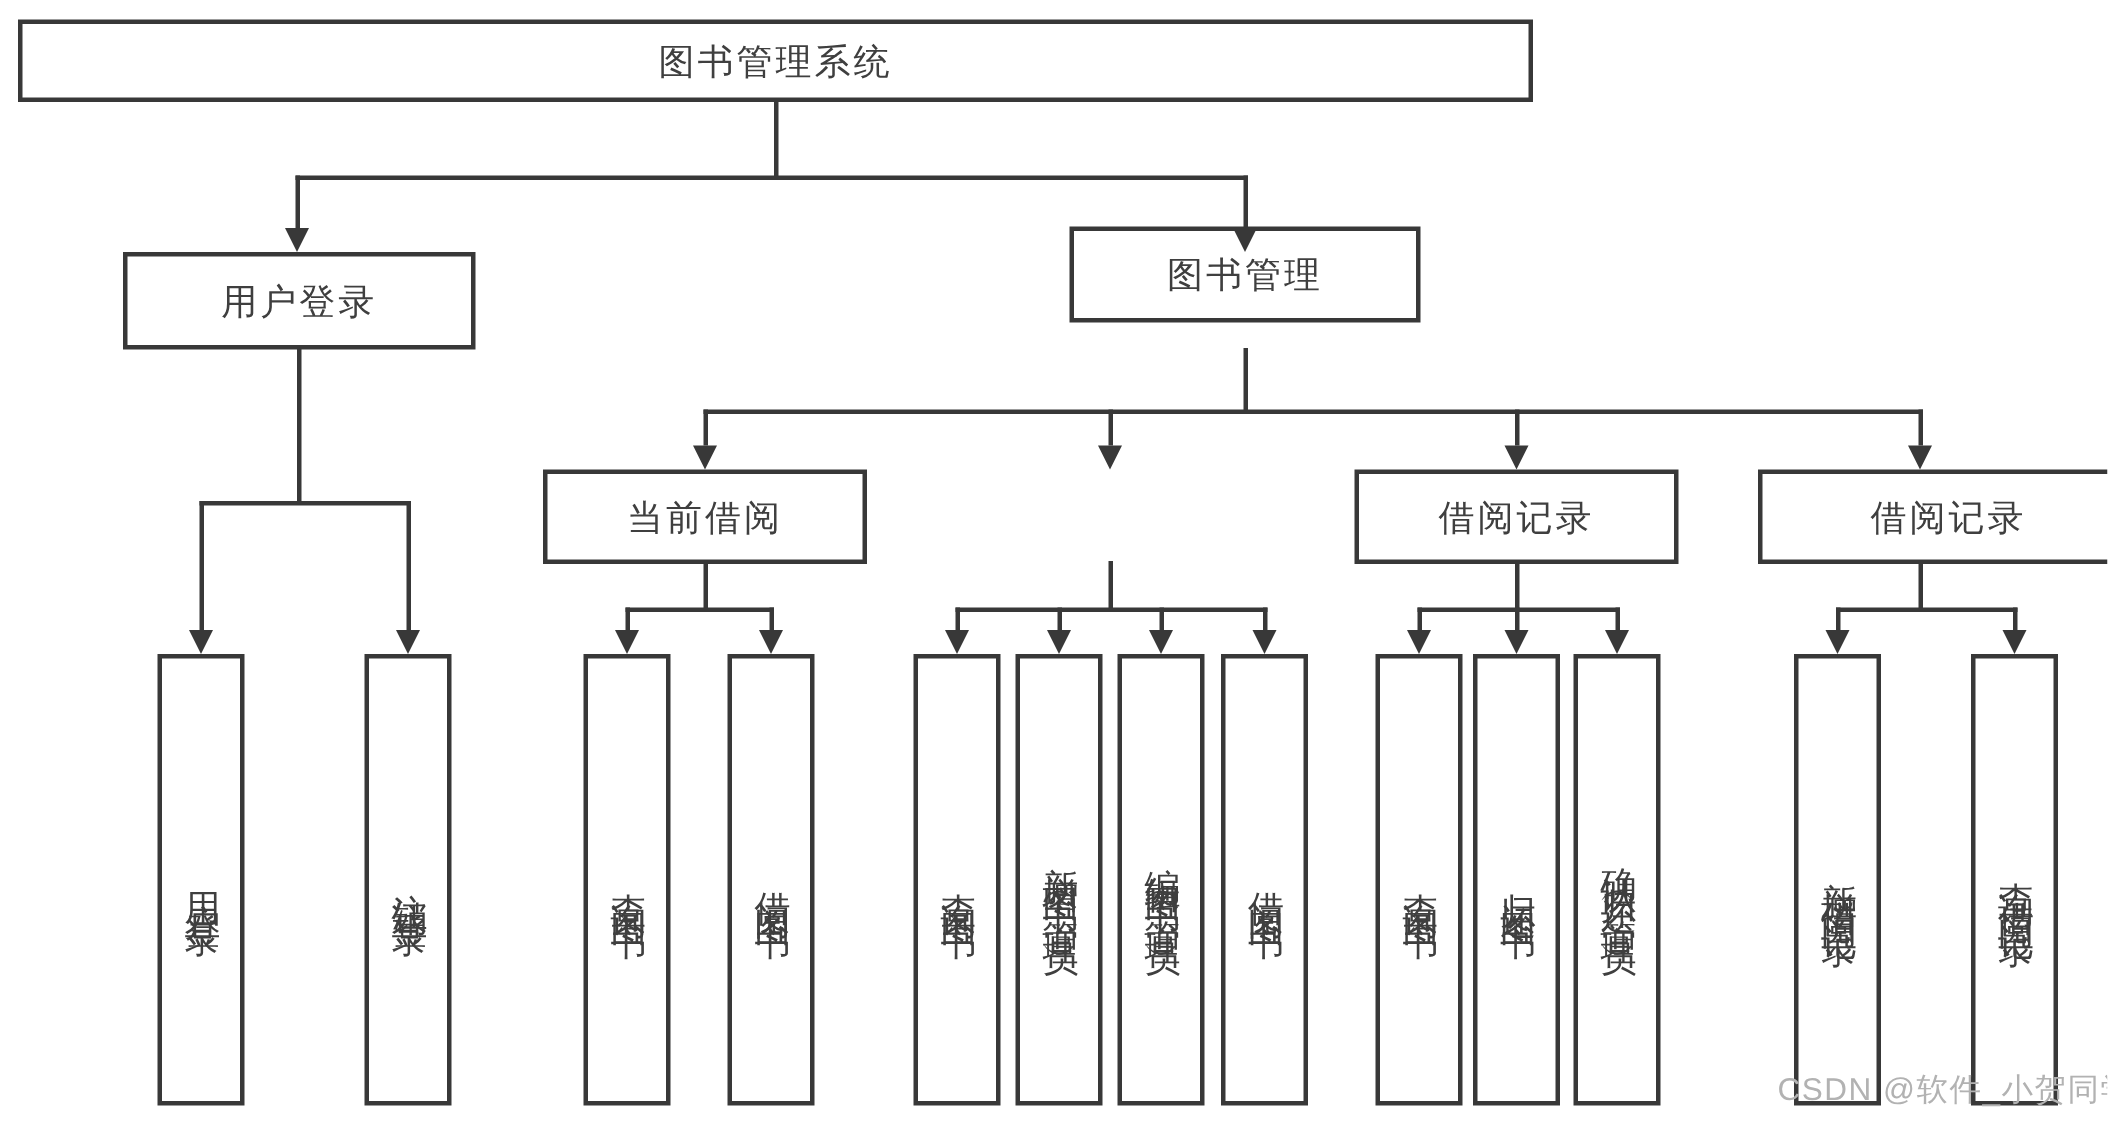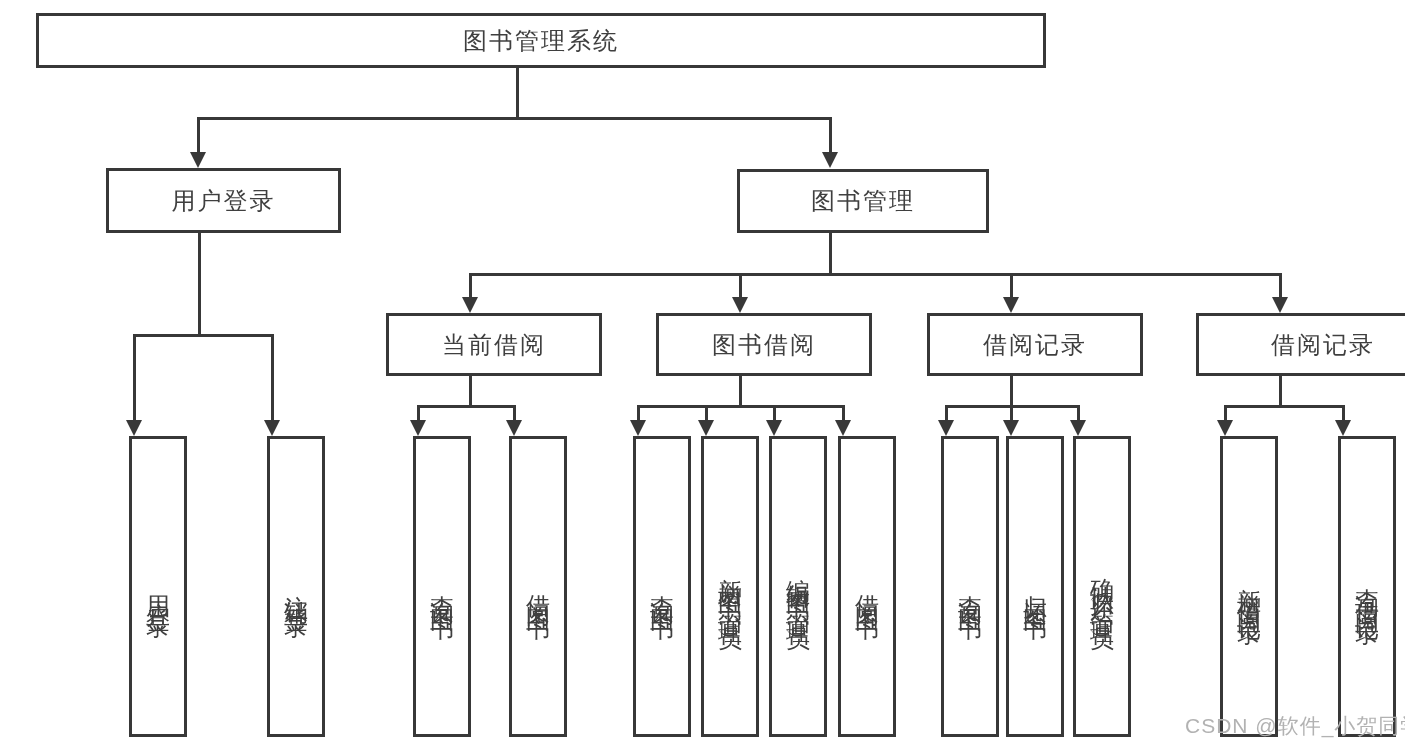--- a/index.html
+++ b/index.html
@@ -4,21 +4,20 @@
 <style>
   html,body{margin:0;padding:0;background:#ffffff;}
   .canvas{
     position:relative;width:1405px;height:747px;background:#ffffff;
     font-family:"Liberation Sans",sans-serif;overflow:hidden;
   }
   .box{
     position:absolute;box-sizing:border-box;border:3px solid #383838;
     background:#ffffff;display:flex;align-items:center;justify-content:center;
     color:#3f3f3f;
-    margin-left:24px;
   }
   .hbox .lbl{font-size:24px;letter-spacing:2px;white-space:nowrap;}
   .vbox .lbl{
     writing-mode:vertical-rl;text-orientation:mixed;
     font-size:24px;line-height:1;letter-spacing:7px;margin-bottom:-7px;
     white-space:nowrap;
   }
   .vl{position:absolute;width:3px;background:#383838;}
   .hl{position:absolute;height:3px;background:#383838;}
   .ah{
@@ -36,29 +35,26 @@
 
 <div class="canvas">
 
   <div class="box hbox" style="left:12px;top:13px;width:1010px;height:55px">
     <span class="lbl">图书管理系统</span>
   </div>
 
   <div class="box hbox" style="left:82px;top:168px;width:235px;height:65px">
     <span class="lbl">用户登录</span>
   </div>
-  <div class="box hbox" style="left:713px;top:169px;width:252px;height:64px">
+  <div class="box hbox" style="left:713px;top:151px;width:234px;height:64px">
     <span class="lbl">图书管理</span>
   </div>
 
   <div class="box hbox" style="left:362px;top:313px;width:216px;height:63px">
     <span class="lbl">当前借阅</span>
-  </div>
-  <div class="box hbox" style="left:632px;top:313px;width:216px;height:63px">
-    <span class="lbl">图书借阅</span>
   </div>
   <div class="box hbox" style="left:903px;top:313px;width:216px;height:63px">
     <span class="lbl">借阅记录</span>
   </div>
   <div class="box hbox" style="left:1172px;top:313px;width:254px;height:63px">
     <span class="lbl">借阅记录</span>
   </div>
 
   <div class="box vbox" style="left:105px;top:436px;width:58px;height:301px">
     <span class="lbl">用户登录</span>

